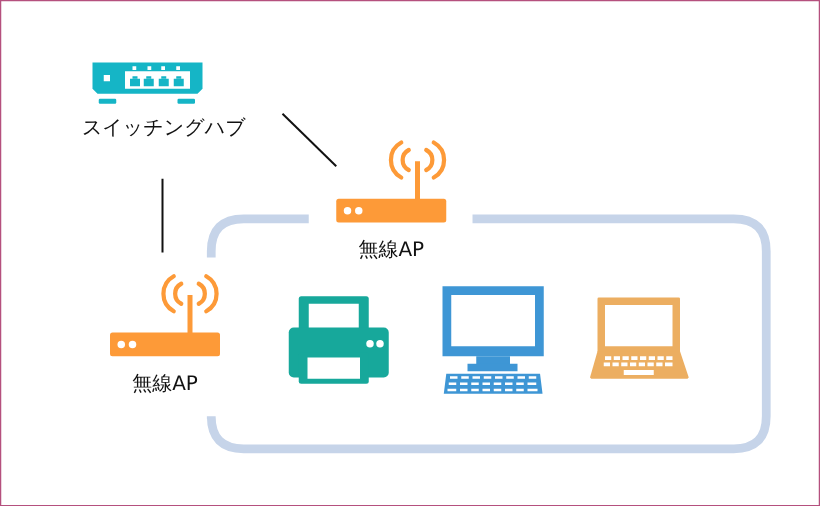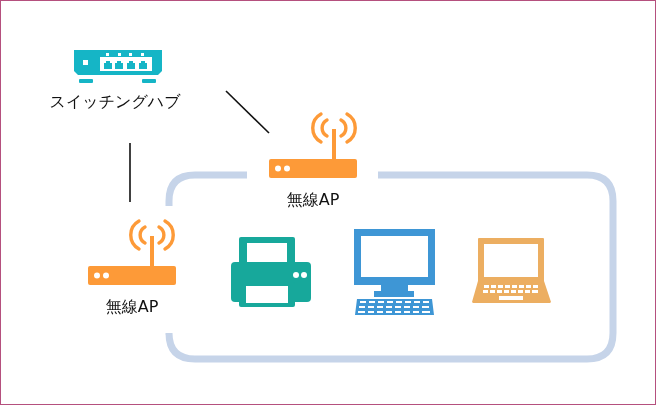--- a/index.html
+++ b/index.html
@@ -146,16 +146,16 @@
           <rect x="31" y="52" width="5" height="3"></rect>
           <rect x="38" y="52" width="5" height="3"></rect>
           <rect x="45" y="52" width="5" height="3"></rect>
           <rect x="52" y="52" width="5" height="3"></rect>
           <rect x="59" y="52" width="6" height="3"></rect>
         <rect x="26" y="58" width="24" height="4"></rect>
       </g>
     </g>
   </svg>
 
-  <div class="label" style="left:114px; top:93px;">スイッチングハブ</div>
+  <div class="label" style="left:130px; top:93px;">スイッチングハブ</div>
   <div class="label" style="left:312px; top:191px;">無線AP</div>
   <div class="label" style="left:131px; top:298px;">無線AP</div>
 </div>
 
 </body></html>

